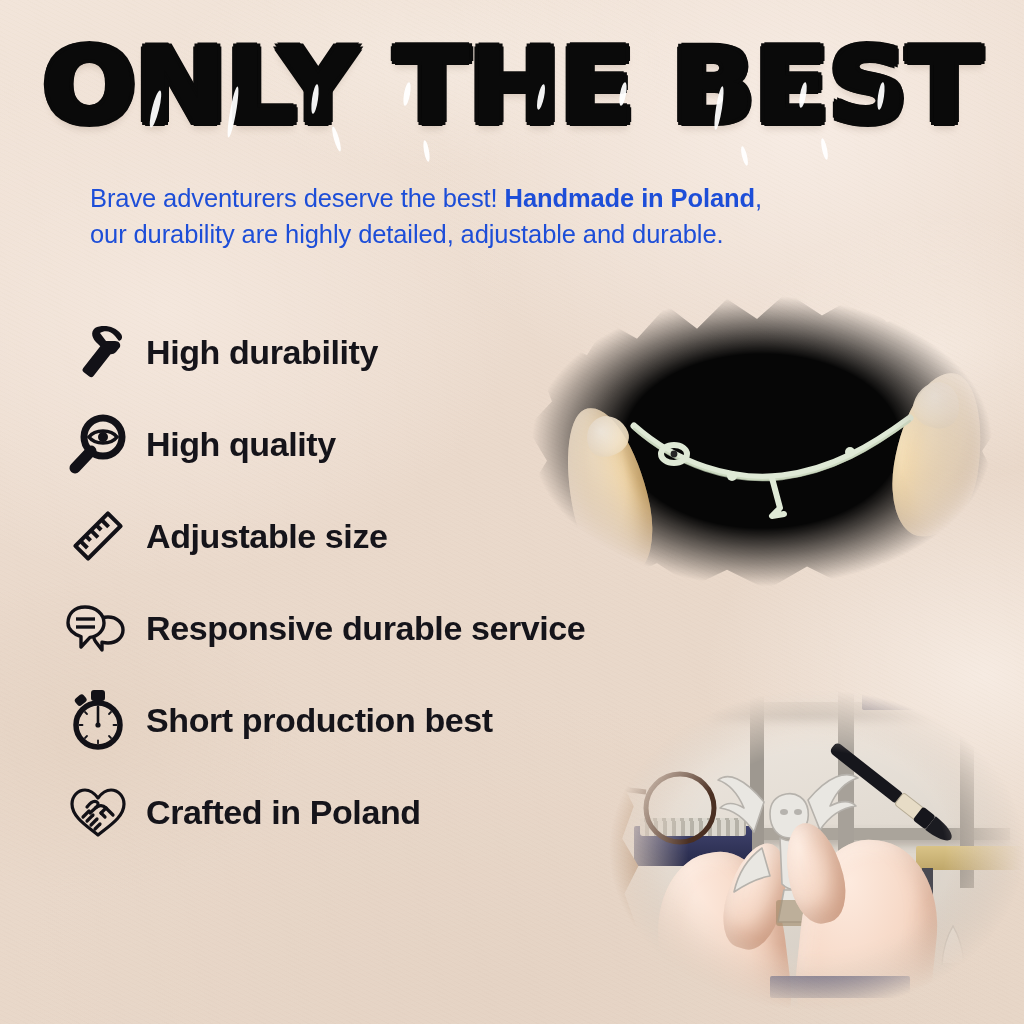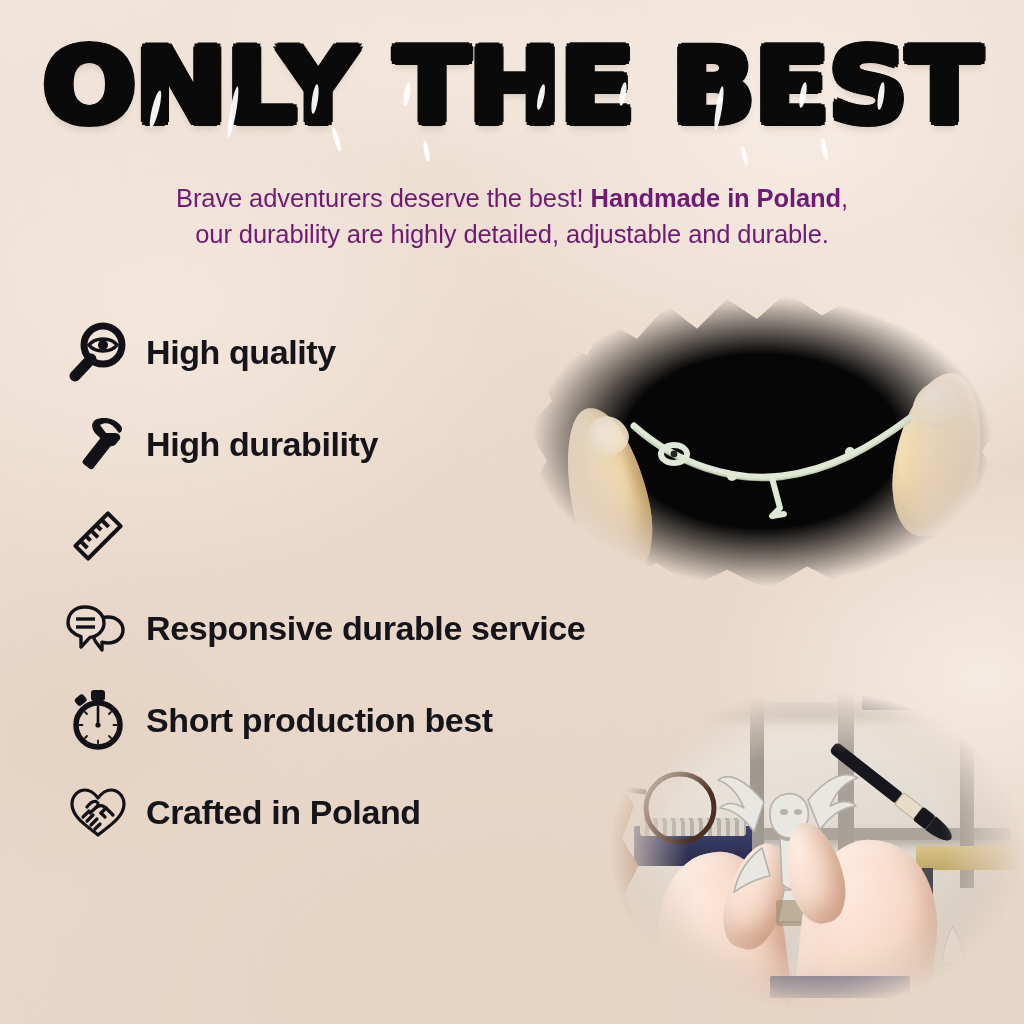--- a/index.html
+++ b/index.html
@@ -65,24 +65,23 @@
       3px -3px 0 #0a0a0a, -3px -3px 0 #0a0a0a,
       0 7px 7px rgba(120,95,75,.20);
     position:relative;
   }
   
   .gloss { position:absolute; pointer-events:none; background:#fff; border-radius:50%; opacity:.95; }
 
   
   .subtitle {
     position:absolute; left:90px; right:90px; top:180px;
-    text-align:center;
     font-size:25.5px;
     line-height:1.42;
-    color:#701a75;
+    color:#1d4ed8;
     letter-spacing:-0.1px;
   }
   .subtitle b { font-weight:700; }
 
   
   .features { position:absolute; left:62px; top:306px; width:700px; }
   .feature {
     display:flex; align-items:center;
     height:92px;
   }
@@ -170,56 +169,57 @@
     <span>Brave adventurers deserve the best!</span>
     <b>Handmade in Poland</b><span>,</span><br>
     <span>our durability are highly detailed, adjustable and durable.</span>
   </div>
 
   <div class="features">
 
     <div class="feature">
       <span class="ico">
         <svg width="66" height="66" viewBox="0 0 66 66">
-          <line x1="26" y1="40" x2="10" y2="57" stroke="#121117" stroke-width="11" stroke-linecap="round"></line>
-          <circle cx="38" cy="26" r="19" fill="none" stroke="#121117" stroke-width="7"></circle>
-          <path d="M24 26 C30 18, 46 18, 52 26 C46 34, 30 34, 24 26 Z" fill="none" stroke="#121117" stroke-width="3.6"></path>
-          <circle cx="38" cy="26" r="5" fill="#121117"></circle>
-        </svg>
-      </span>
-      <span class="txt">High quality</span>
-    </div>
-
-    <div class="feature">
-      <span class="ico">
-        <svg width="66" height="66" viewBox="0 0 66 66">
           <g fill="#121117">
             <path d="M30 9 C38 5, 50 7, 56 15 C58 18, 57 21, 54 22 L50 17 C46 12, 40 11, 35 14 L41 22
                      L50 22 C54 22, 56 25, 55 28 L51 33 C48 36, 44 36, 41 33 L33 25
                      C27 20, 25 13, 30 9 Z"></path>
             <rect x="25.5" y="25" width="13" height="34" rx="3" transform="rotate(38 32 42)"></rect>
           </g>
         </svg>
       </span>
       <span class="txt">High durability</span>
+    </div>
+
+    <div class="feature">
+      <span class="ico">
+        <svg width="66" height="66" viewBox="0 0 66 66">
+          <line x1="26" y1="40" x2="10" y2="57" stroke="#121117" stroke-width="11" stroke-linecap="round"></line>
+          <circle cx="38" cy="26" r="19" fill="none" stroke="#121117" stroke-width="7"></circle>
+          <path d="M24 26 C30 18, 46 18, 52 26 C46 34, 30 34, 24 26 Z" fill="none" stroke="#121117" stroke-width="3.6"></path>
+          <circle cx="38" cy="26" r="5" fill="#121117"></circle>
+        </svg>
+      </span>
+      <span class="txt">High quality</span>
     </div>
 
     <div class="feature">
       <span class="ico">
         <svg width="66" height="66" viewBox="0 0 66 66">
           <g transform="rotate(-45 33 33)" fill="none" stroke="#121117" stroke-width="4" stroke-linejoin="round">
             <rect x="10" y="24" width="46" height="18"></rect>
             <line x1="17" y1="24" x2="17" y2="34"></line>
             <line x1="24.5" y1="24" x2="24.5" y2="31"></line>
             <line x1="32" y1="24" x2="32" y2="34"></line>
             <line x1="39.5" y1="24" x2="39.5" y2="31"></line>
             <line x1="47" y1="24" x2="47" y2="34"></line>
           </g>
         </svg>
       </span>
+      <span class="txt">Adjustable size</span>
     </div>
 
     <div class="feature">
       <span class="ico">
         <svg width="66" height="66" viewBox="0 0 66 66">
           <g fill="none" stroke="#121117" stroke-width="3.4" stroke-linejoin="round">
             <path d="M43 22 C52 22, 58 28, 58 35 C58 42, 52 48, 43 48
                      C41 48, 39 47.7, 37 47.2 L37 55 L30.5 46.5
                      C28.5 43.8, 28 39.5, 28 35 C28 28, 34 22, 43 22 Z"></path>
             <path d="M20 12 C31 12, 39 19, 39 28 C39 35, 33.5 41, 25 42.4

